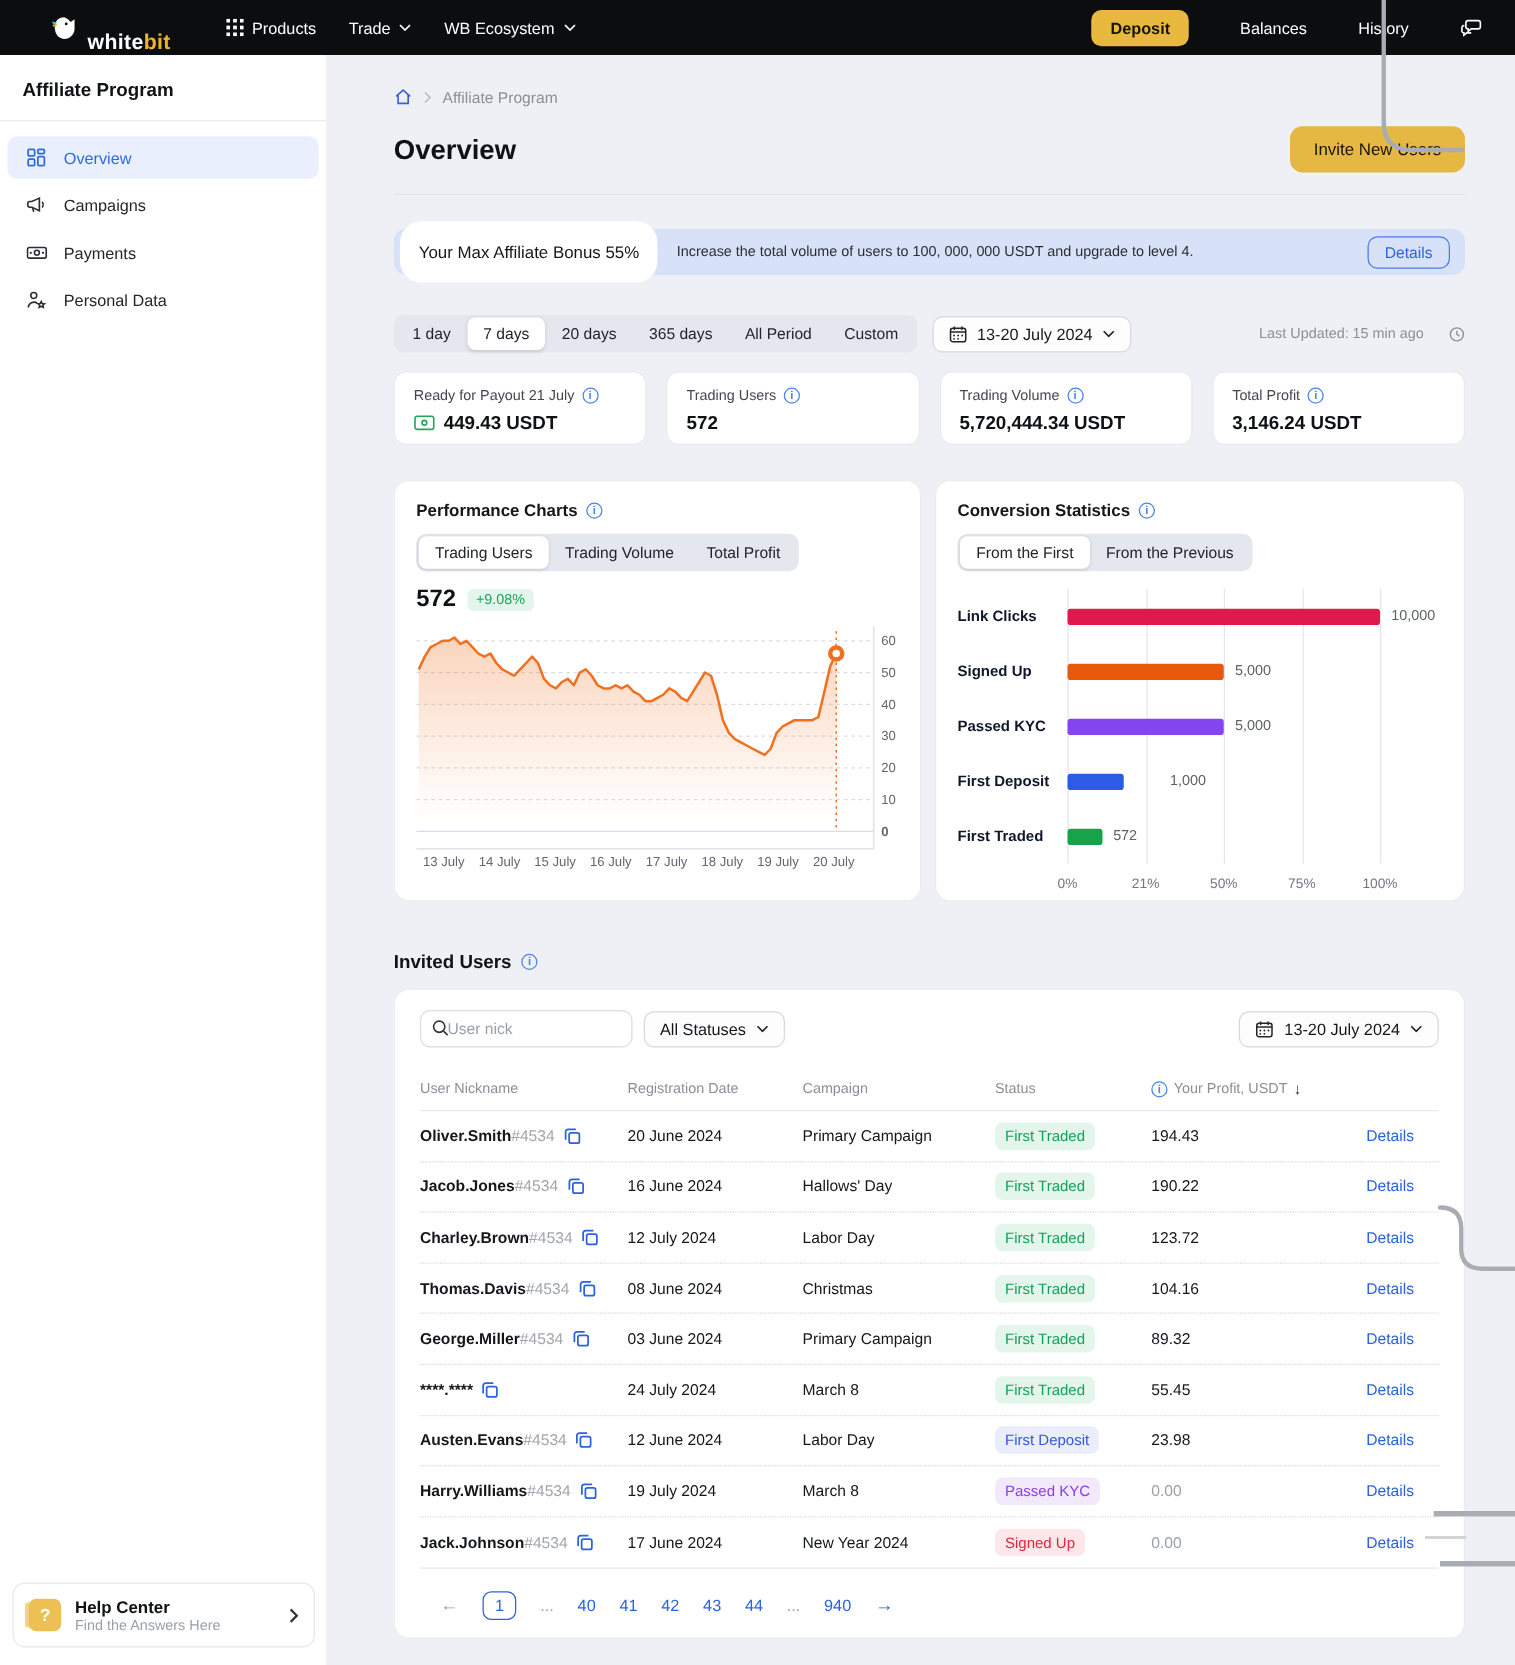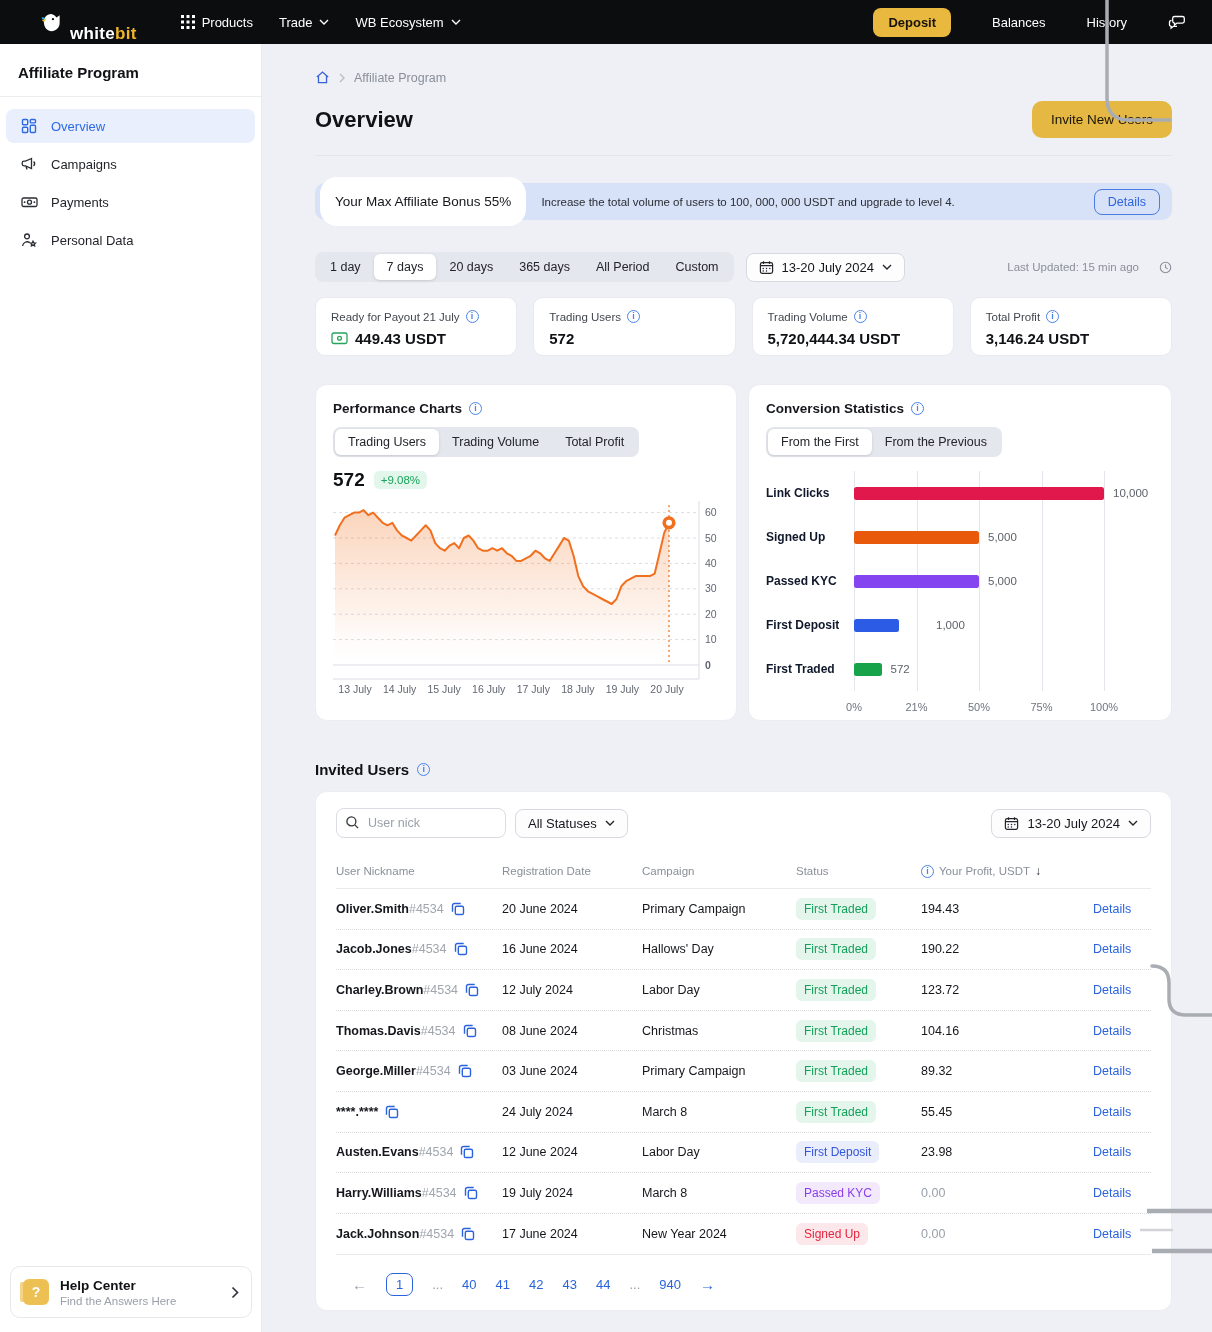--- a/index.html
+++ b/index.html
@@ -101,21 +101,21 @@
   .conv-value { position:absolute; top:50%; transform:translateY(-50%); font-size:11.5px; color:#5d6269; white-space:nowrap; }
   .conv-ticks { position:relative; margin-left:88px; width:250px; height:16px; margin-top:10px; }
   .conv-ticks span { position:absolute; transform:translateX(-50%); font-size:11px; color:#707580; }
   
   .iu-heading { margin-top:40px; font-size:15px; font-weight:bold; color:#101216; display:flex; align-items:center; gap:8px; }
   .table-card { margin-top:13px; background:#fff; border:1px solid #ebedf2; border-radius:12px; padding:16px 20px 14px; }
   .table-controls { display:flex; align-items:center; }
   .search-box { position:relative; width:170px; }
   .search-box svg { position:absolute; left:9px; top:7px; color:#33363c; }
   .search-box input { width:100%; height:30px; border:1px solid #d9dce2; border-radius:8px;
-    padding:0 10px 0 31px; font-size:12.5px; font-family:inherit; color:#15171c; outline:none; background:#fff; }
+    padding:0 10px 0 21px; font-size:12.5px; font-family:inherit; color:#15171c; outline:none; background:#fff; }
   .search-box input::placeholder { color:#9aa0aa; }
   .statuses-chip { margin-left:9px; }
   .tc-date { margin-left:auto; }
   .t-grid { display:grid; grid-template-columns:166px 140px 154px 125px 172px 1fr; }
   .t-head { margin-top:26px; border-bottom:1px solid #e8eaee; padding-bottom:10px; }
   .t-head .t-cell { font-size:11.5px; color:#8a8f99; display:flex; align-items:center; gap:5px; }
   .t-row { border-bottom:1px dotted #d8dade; height:40.6px; align-items:center; }
   .t-row:last-child { border-bottom:none; }
   .t-cell { display:flex; align-items:center; font-size:12.5px; }
   .nick { font-weight:bold; color:#15171c; }

